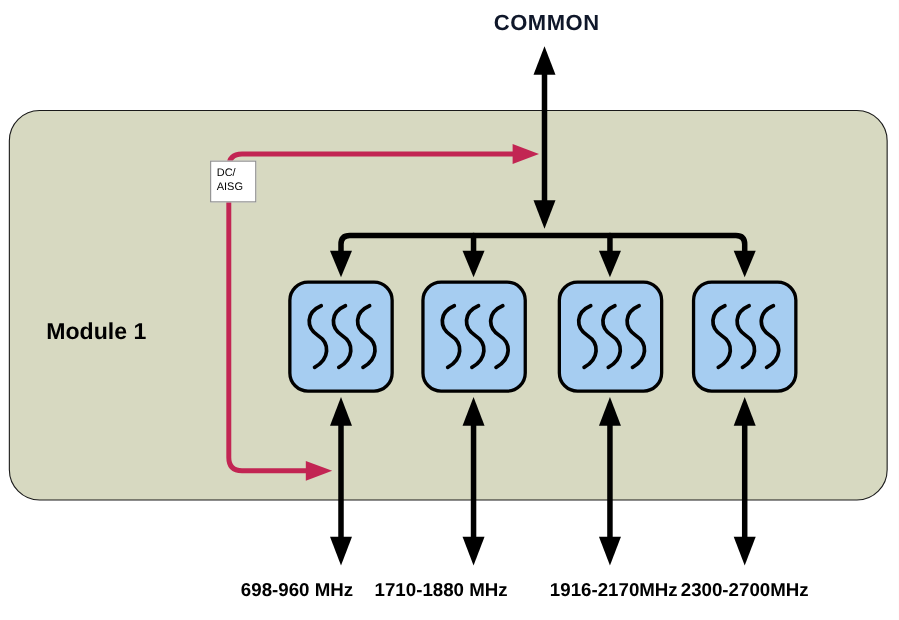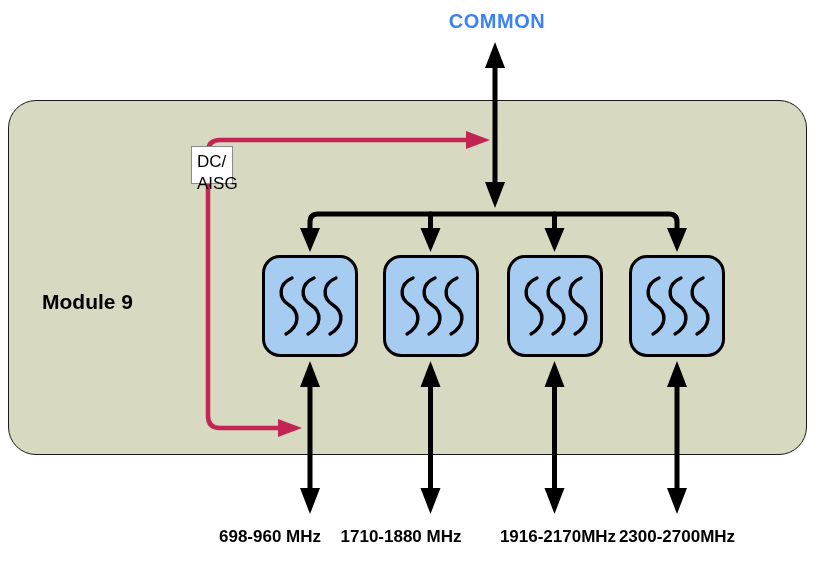--- a/index.html
+++ b/index.html
@@ -14,21 +14,21 @@
   .canvas{
     position:relative;
     width:817px;height:564px;
     background:#ffffff;
     overflow:hidden;
   }
   .common-label{
     position:absolute;
     left:497px;top:10px;
     transform:translateX(-50%);
-    font-size:20px;font-weight:bold;color:#3b82f6;
+    font-size:20px;font-weight:bold;color:#0f172a;
     letter-spacing:0.5px;
     white-space:nowrap;
   }
   .module{
     position:absolute;
     left:8px;top:100px;
     width:799px;height:355px;
     background:var(--module-fill);
     border:1.5px solid #1a1a1a;
     border-radius:28px;
@@ -62,21 +62,21 @@
   }
   .filter svg{display:block;}
   .squig{stroke:#000;stroke-width:3.4;fill:none;stroke-linecap:round;}
   .dc-label{
     position:absolute;
     left:191px;top:146px;
     width:42px;height:38px;
     background:#ffffff;
     border:1px solid #8a8a8a;
     z-index:4;
-    font-size:17px;line-height:1.3;
+    font-size:10px;line-height:1.3;
     color:#000;
     padding:4px 0 0 5px;
   }
   .port-label{
     position:absolute;
     top:527px;
     transform:translateX(-50%);
     font-size:17px;font-weight:bold;color:#000;
     white-space:nowrap;
     z-index:5;
@@ -84,21 +84,21 @@
   }
 </style>
 </head>
 <body>
 
 <div class="canvas">
 
   <div class="common-label">COMMON</div>
 
   <div class="module"></div>
-  <div class="module-label">Module 9</div>
+  <div class="module-label">Module 1</div>
 
   <svg class="overlay" viewBox="0 0 817 564" xmlns="http://www.w3.org/2000/svg">
 
     <g>
       <line class="blk-line" x1="495" y1="66" x2="495" y2="186"></line>
       <polygon class="blk-head" points="495,42 485,68 505,68"></polygon>
       <polygon class="blk-head" points="495,208 485,182 505,182"></polygon>
     </g>
 
     <g>

